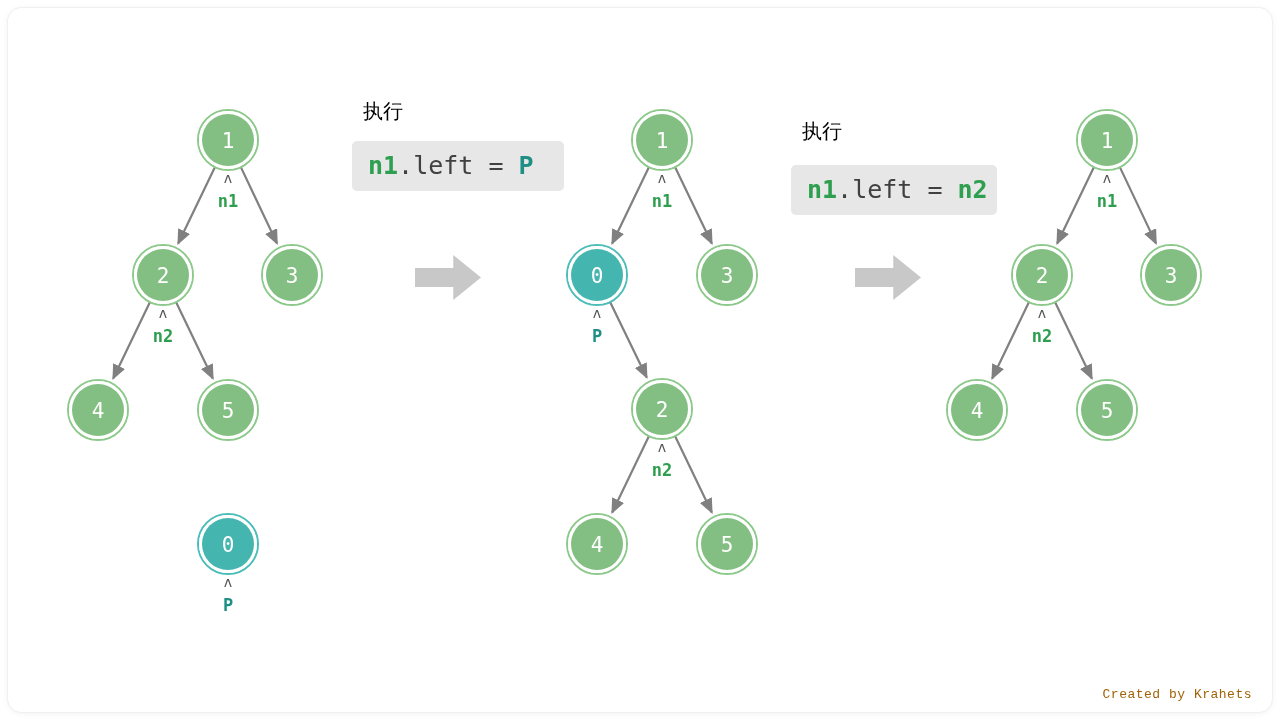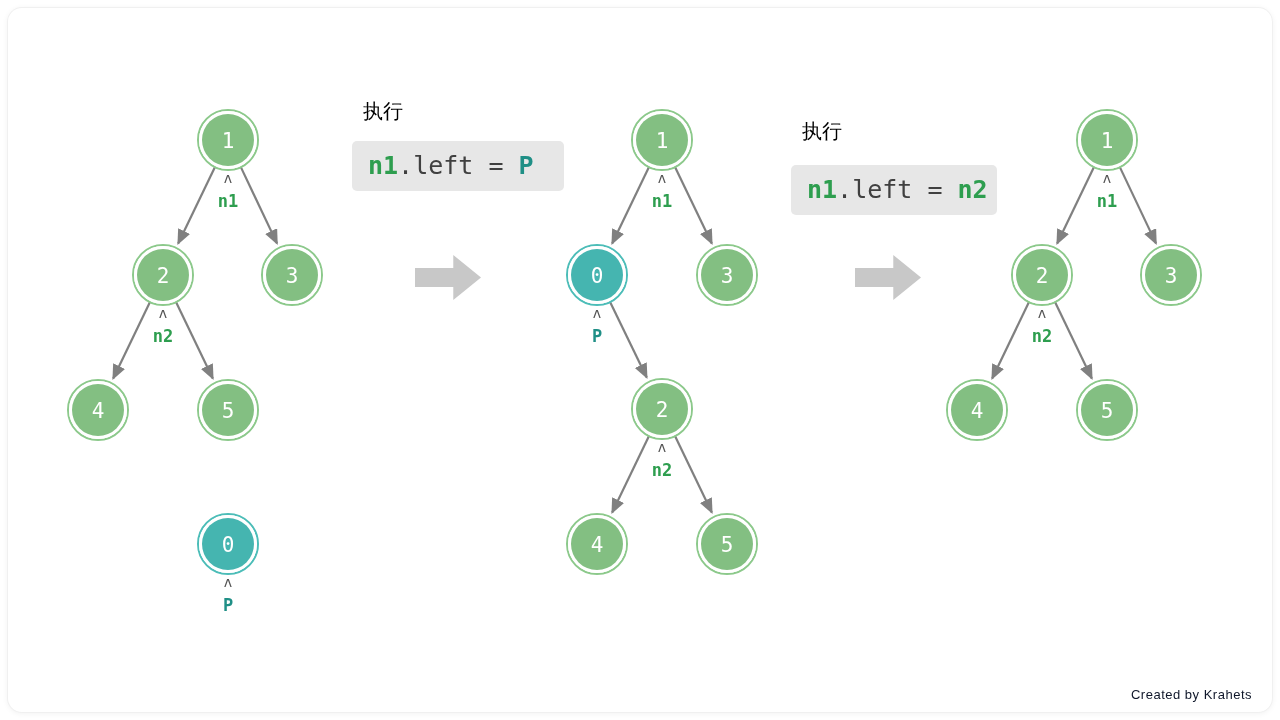--- a/index.html
+++ b/index.html
@@ -76,23 +76,23 @@
     white-space: pre;
   }
   .code-line { display: block; }
   .tok-n  { color: #2e9e4f; font-weight: bold; }
   .tok-p  { color: #1f8f86; font-weight: bold; }
   .tok-plain { color: #404040; }
   .footer {
     position: absolute;
     right: 28px;
     bottom: 18px;
-    font-family: Liberation Sans, sans-serif;
+    font-family: Liberation Mono, monospace;
     font-size: 13px;
-    color: #0f172a;
+    color: #a16207;
     letter-spacing: 0.5px;
   }
 </style>
 </head>
 <body>
 
 <div id="stage">
   <div class="card"></div>
 
   <svg class="diagram" viewBox="0 0 1280 720" xmlns="http://www.w3.org/2000/svg">

